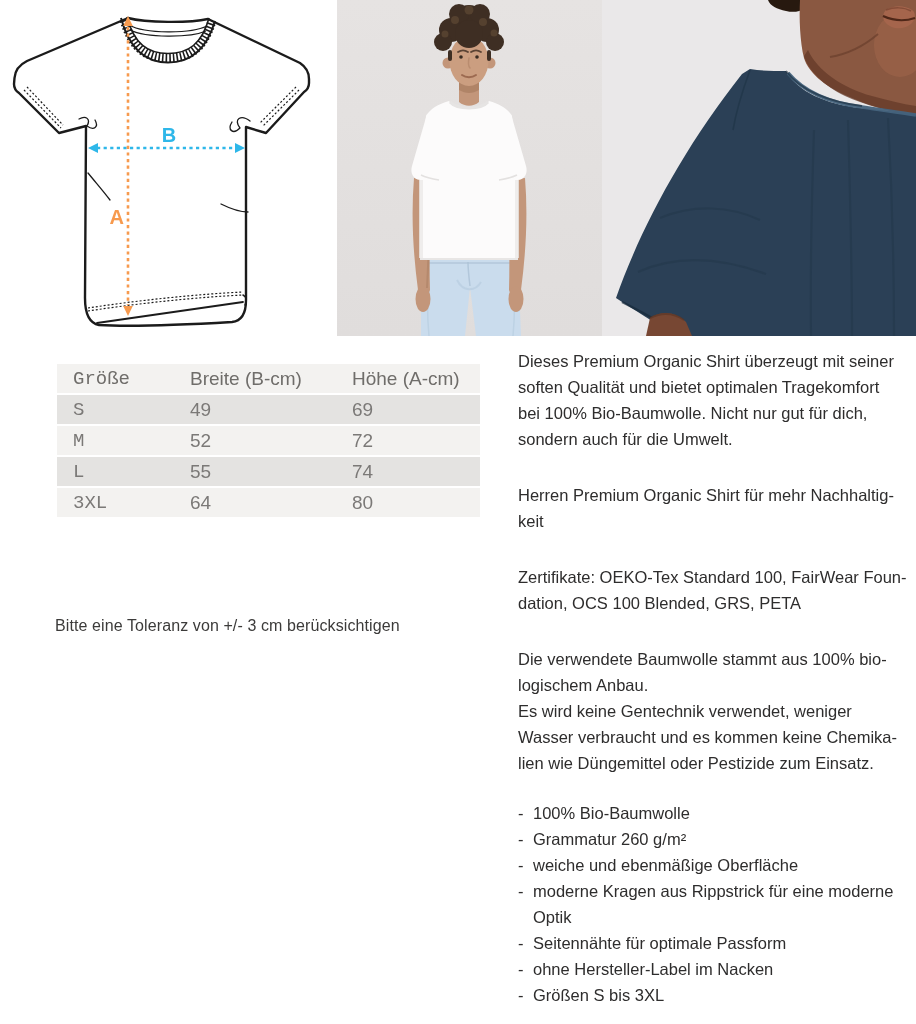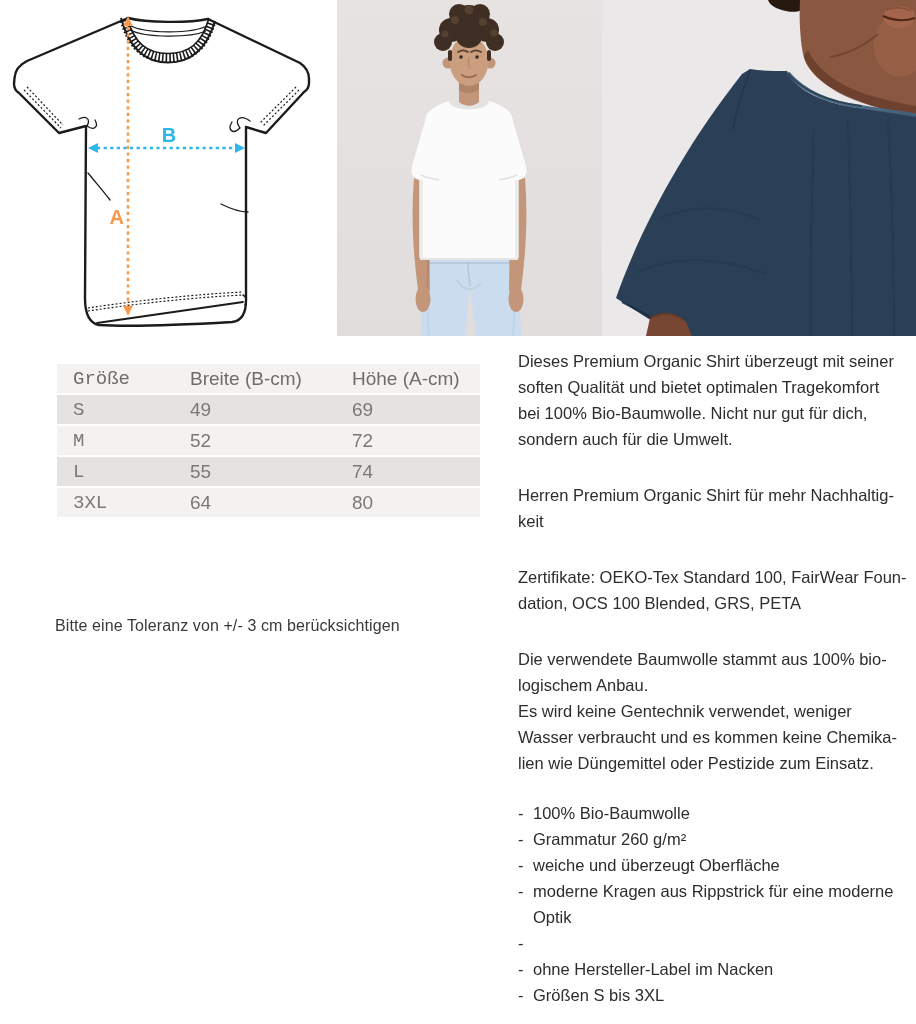--- a/index.html
+++ b/index.html
@@ -270,29 +270,30 @@
       <div class="bullet">
         <span class="marker">-</span>
         <span class="btext">100% Bio-Baumwolle</span>
       </div>
       <div class="bullet">
         <span class="marker">-</span>
         <span class="btext">Grammatur 260 g/m²</span>
       </div>
       <div class="bullet">
         <span class="marker">-</span>
-        <span class="btext">weiche und überzeugt Oberfläche</span>
+        <span class="btext">weiche und ebenmäßige Oberfläche</span>
       </div>
       <div class="bullet">
         <span class="marker">-</span>
         <span class="btext">moderne Kragen aus Rippstrick für eine moderne
 Optik</span>
       </div>
       <div class="bullet">
         <span class="marker">-</span>
+        <span class="btext">Seitennähte für optimale Passform</span>
       </div>
       <div class="bullet">
         <span class="marker">-</span>
         <span class="btext">ohne Hersteller-Label im Nacken</span>
       </div>
       <div class="bullet">
         <span class="marker">-</span>
         <span class="btext">Größen S bis 3XL</span>
       </div>
     </div>

